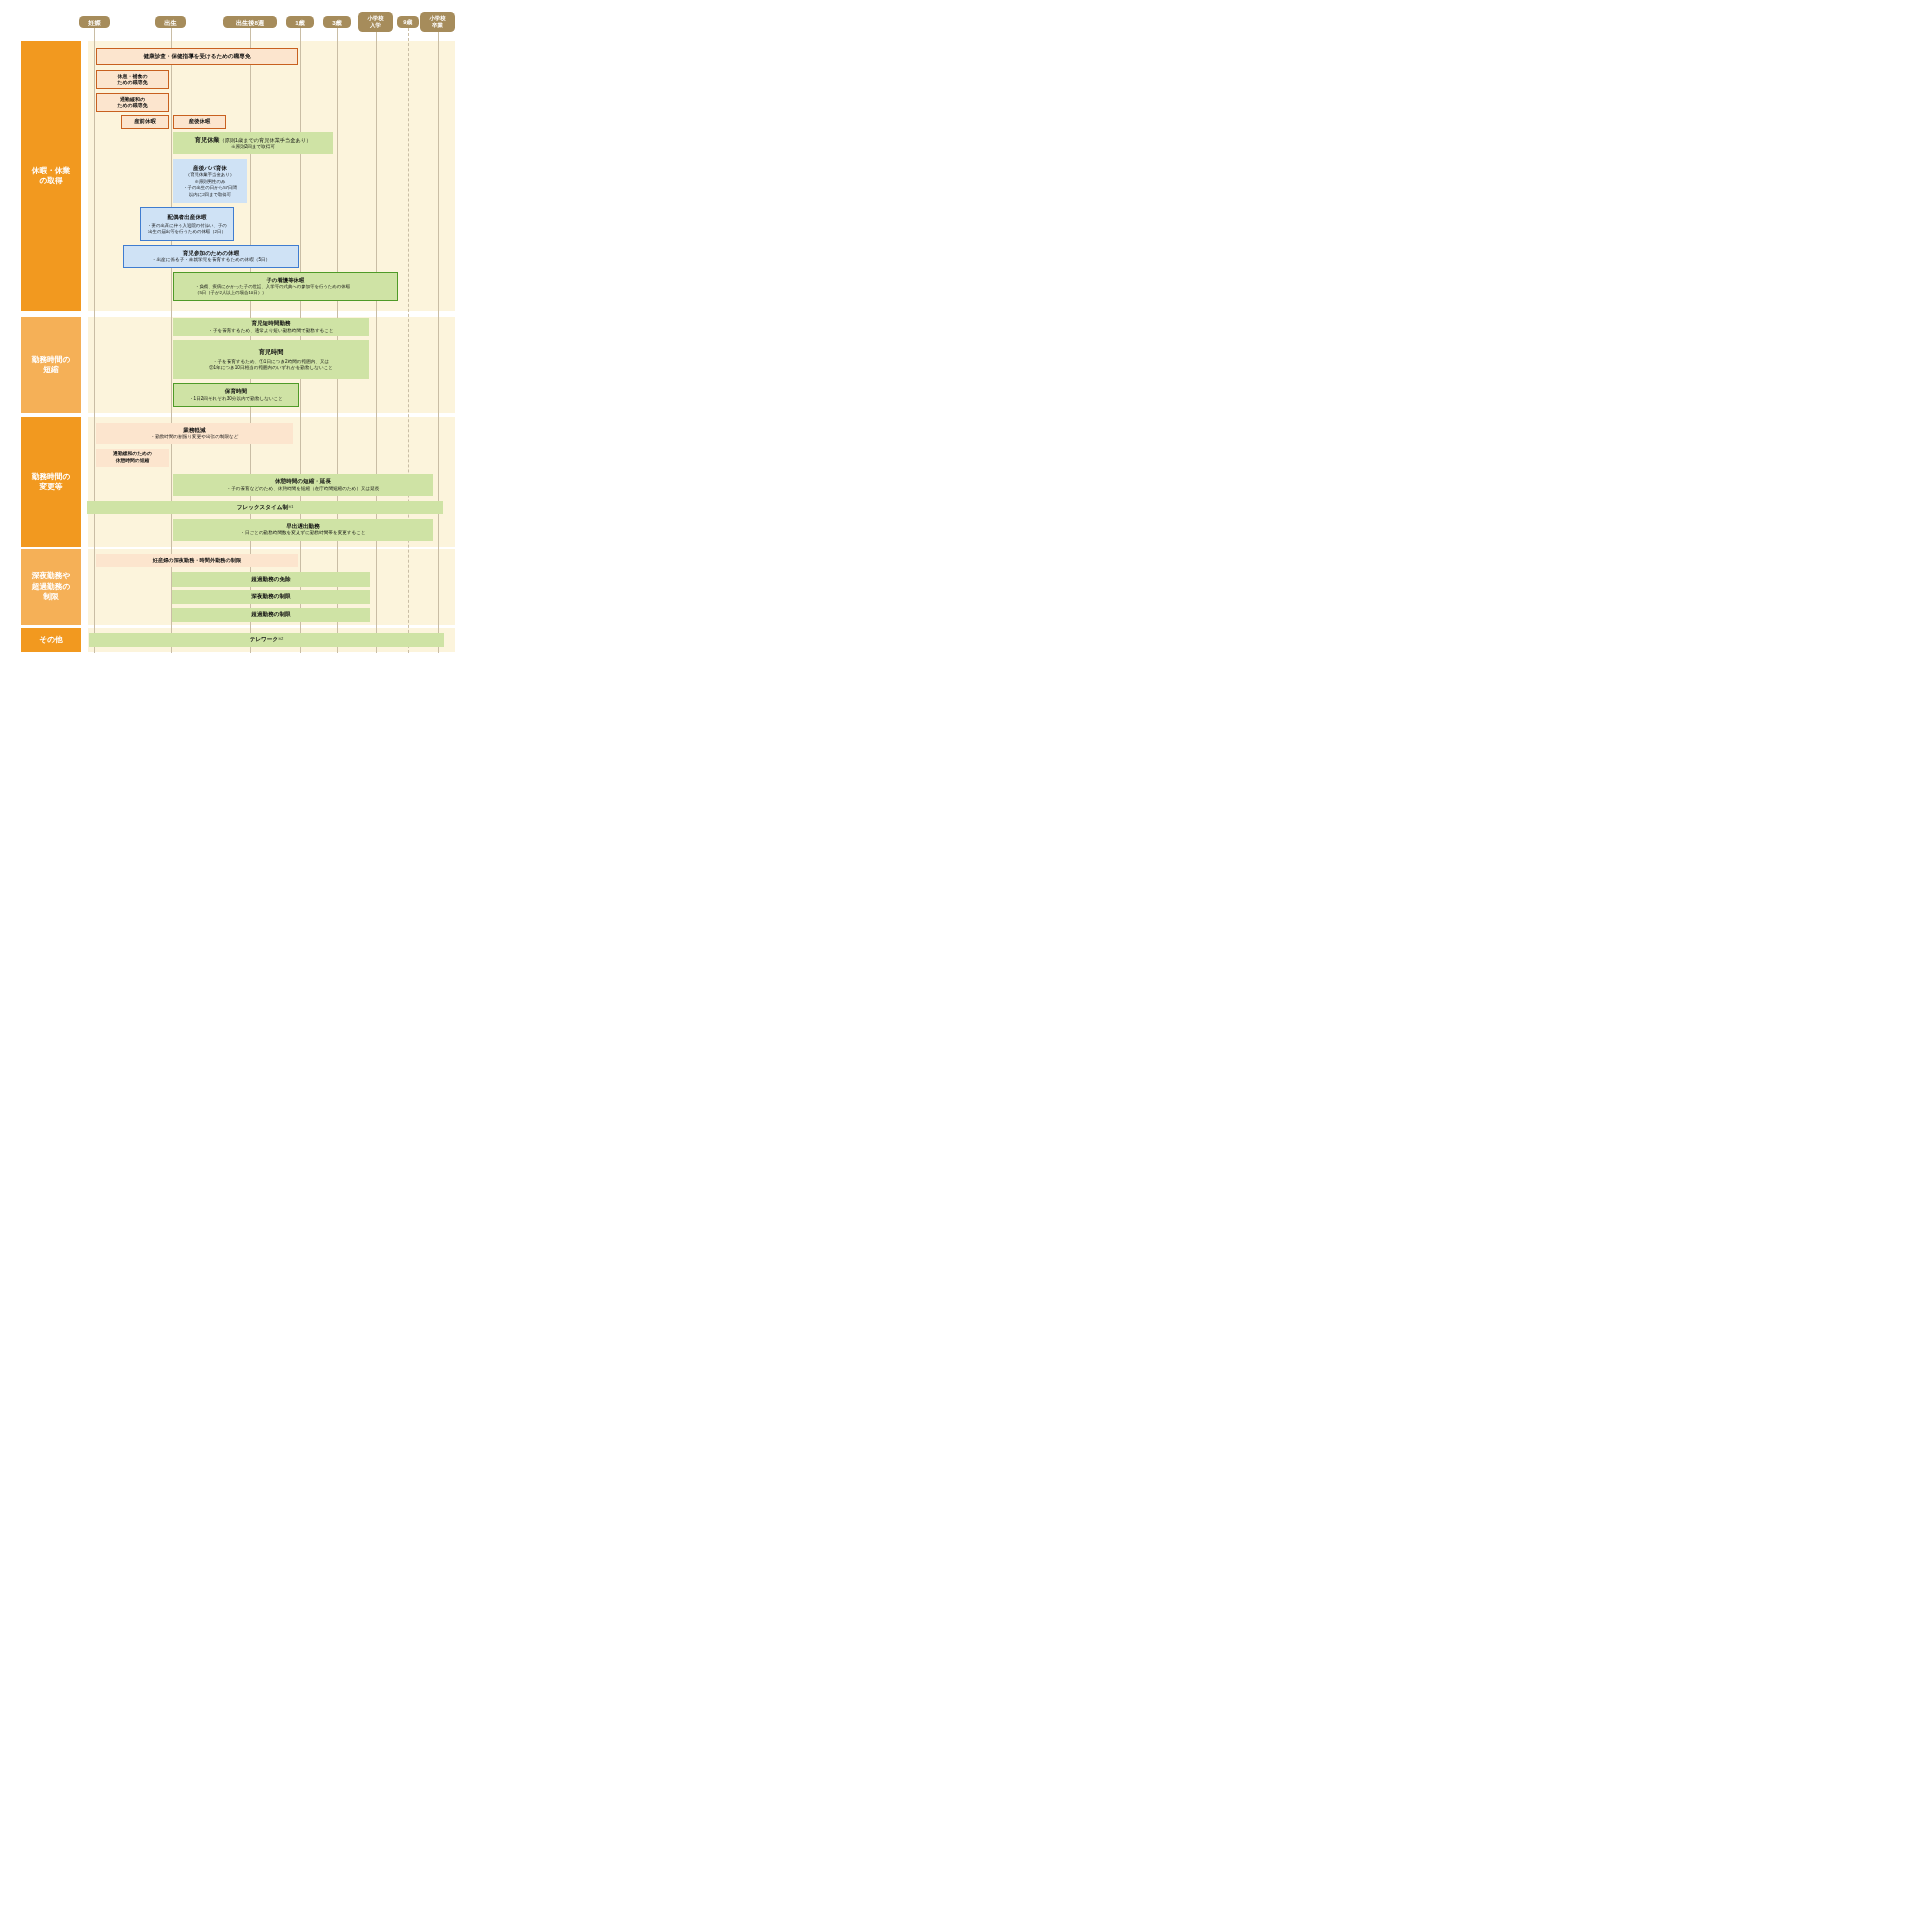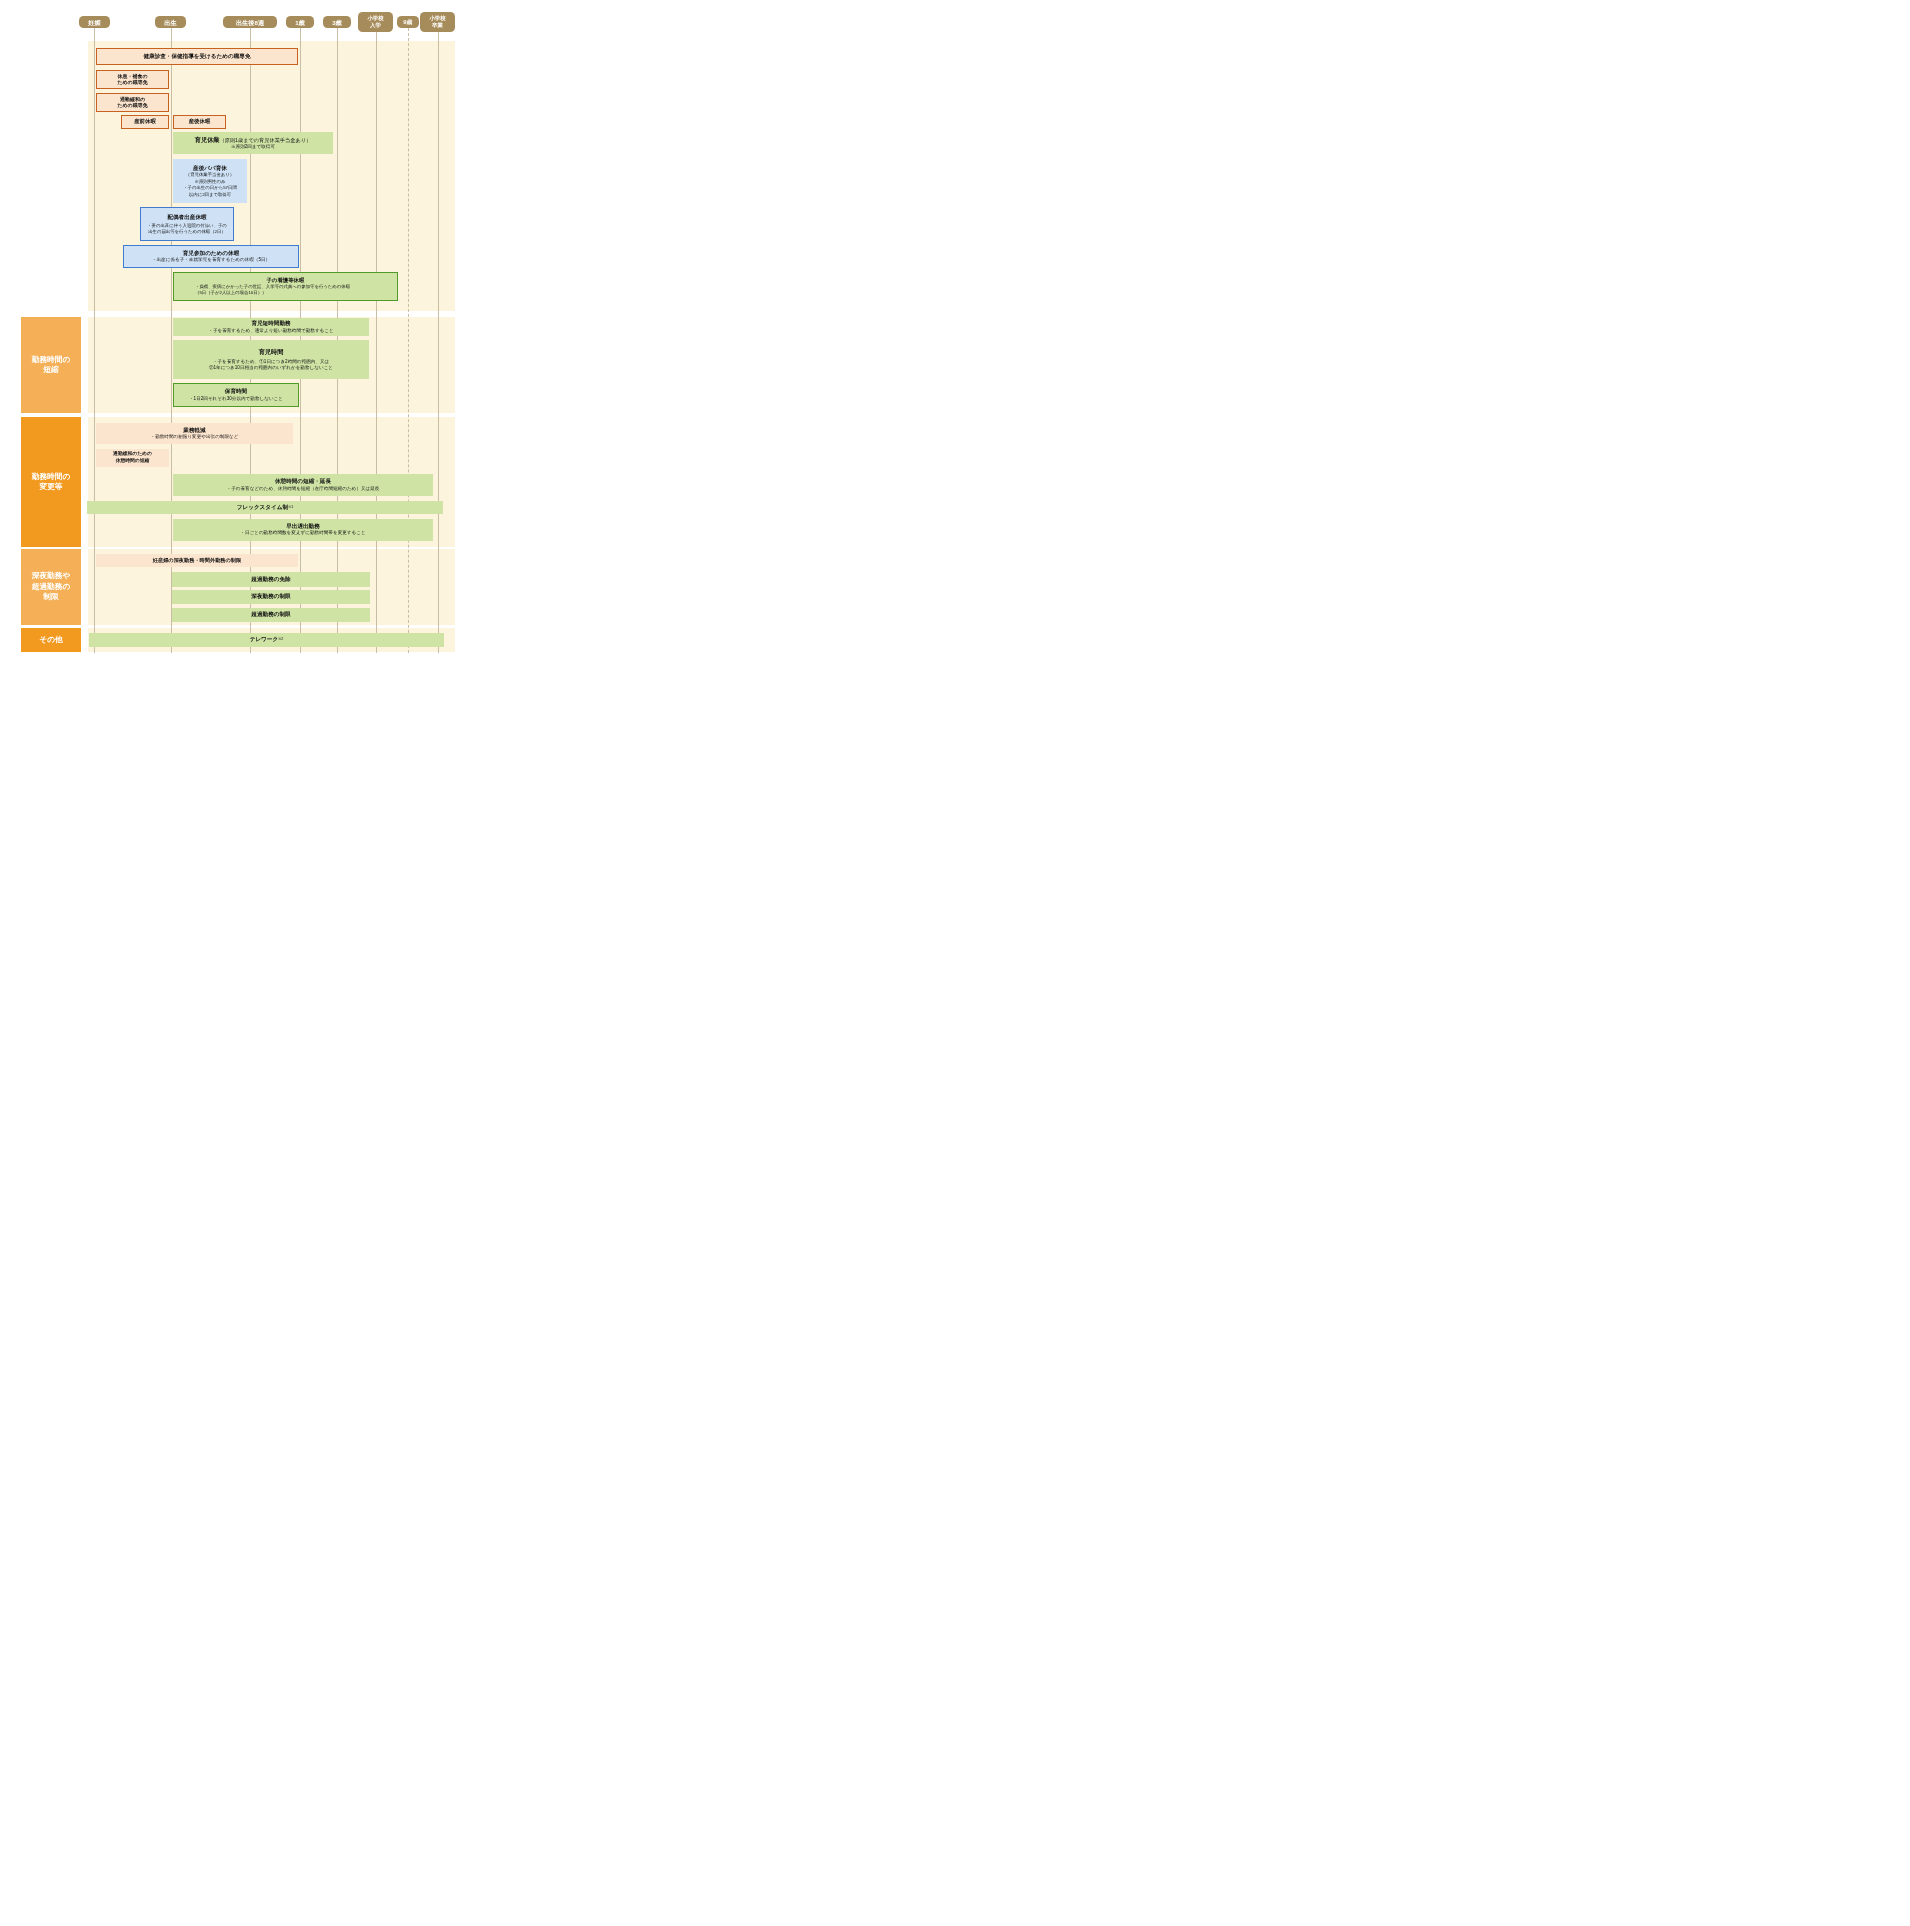--- a/index.html
+++ b/index.html
@@ -52,20 +52,22 @@
   <div class="badge" style="left:155px;top:16px;width:31px;height:12.3px;font-size:6.2px;">出生</div>
   <div class="badge" style="left:223px;top:16px;width:54px;height:12.3px;font-size:6.2px;">出生後8週</div>
   <div class="badge" style="left:286px;top:16px;width:28px;height:12.3px;font-size:6.2px;">1歳</div>
   <div class="badge" style="left:323px;top:16px;width:28px;height:12.3px;font-size:6.2px;">3歳</div>
   <div class="badge" style="left:358px;top:11.6px;width:35px;height:20px;font-size:5.4px;">小学校
 入学</div>
   <div class="badge" style="left:397px;top:16px;width:21.6px;height:12.3px;font-size:5.8px;">9歳</div>
   <div class="badge" style="left:420px;top:11.6px;width:35px;height:20px;font-size:5.4px;">小学校
 卒業</div>
 
+  <div class="sblock" style="top:41px;height:270px;">休暇・休業
+の取得</div>
   <div class="sblock light" style="top:317px;height:96px;">勤務時間の
 短縮</div>
   <div class="sblock" style="top:417px;height:130px;">勤務時間の
 変更等</div>
   <div class="sblock light" style="top:549px;height:76px;">深夜勤務や
 超過勤務の
 制限</div>
   <div class="sblock" style="top:628px;height:24px;">その他</div>
 
   <div class="bar orange-b" style="left:96px;top:48px;width:202px;height:17.3px;">

